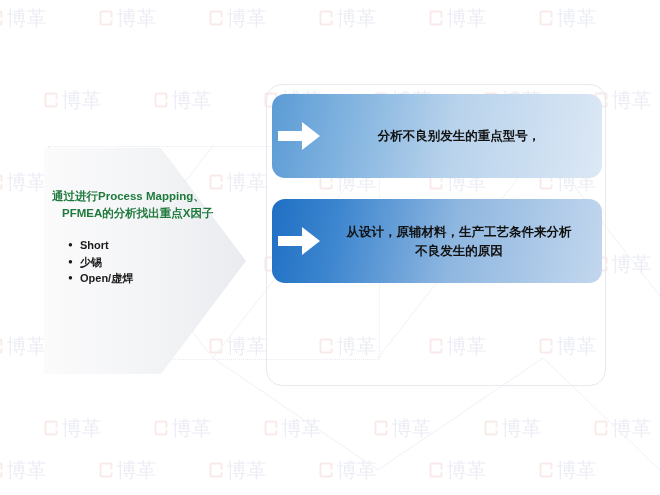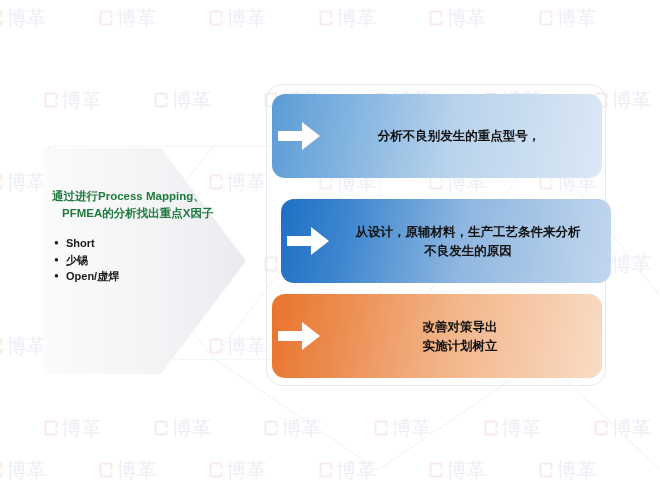--- a/index.html
+++ b/index.html
@@ -98,21 +98,21 @@
     line-height: 1.45;
     font-family: "Liberation Sans", "DejaVu Sans", sans-serif;
     margin: 0 0 14px 0;
   }
   .headline .l2 {
     display: block;
     padding-left: 10px;
   }
   .bullets {
     list-style: none;
-    margin: 2px;
+    margin: 16px;
     padding: 0;
   }
   .bullets li {
     position: relative;
     padding-left: 12px;
     font-size: 11px;
     font-weight: 700;
     color: #1a1a1a;
     line-height: 1.5;
     font-family: "Liberation Sans", "DejaVu Sans", sans-serif;
@@ -143,21 +143,21 @@
   .step {
     position: absolute;
     left: 272px;
     width: 330px;
     height: 84px;
     border-radius: 13px;
     z-index: 3;
     overflow: hidden;
   }
   .step-1 { top: 94px;  background: linear-gradient(100deg, #5b9bd5 0%, #7fb2df 22%, #b9d3ec 55%, #dce8f5 100%); }
-  .step-2 { top: 199px; background: linear-gradient(100deg, #1f6fc4 0%, #3d86cf 20%, #8fb7e0 55%, #c3d7ee 100%); margin-left: 9px; }
+  .step-2 { top: 199px; background: linear-gradient(100deg, #1f6fc4 0%, #3d86cf 20%, #8fb7e0 55%, #c3d7ee 100%); }
   .step-3 { top: 294px; background: linear-gradient(100deg, #e8742c 0%, #ec8b4e 20%, #f3b78c 55%, #f9dcc5 100%); }
 
   .step-arrow {
     position: absolute;
     left: 6px;
     top: 50%;
     transform: translateY(-50%);
     width: 42px;
     height: 30px;
   }
@@ -400,23 +400,14 @@
   <div class="step step-2">
     <svg class="step-arrow" viewBox="0 0 42 30">
       <polygon points="0,10 24,10 24,1 42,15 24,29 24,20 0,20" fill="#ffffff"></polygon>
     </svg>
     <div class="step-body">
       <span class="ln">从设计，原辅材料，生产工艺条件来分析</span>
       <span class="ln">不良发生的原因</span>
     </div>
   </div>
 
-  <div class="step step-3">
-    <svg class="step-arrow" viewBox="0 0 42 30">
-      <polygon points="0,10 24,10 24,1 42,15 24,29 24,20 0,20" fill="#ffffff"></polygon>
-    </svg>
-    <div class="step-body">
-      <span class="ln">改善对策导出</span>
-      <span class="ln">实施计划树立</span>
-    </div>
-  </div>
 
 </div>
 
 </body></html>

